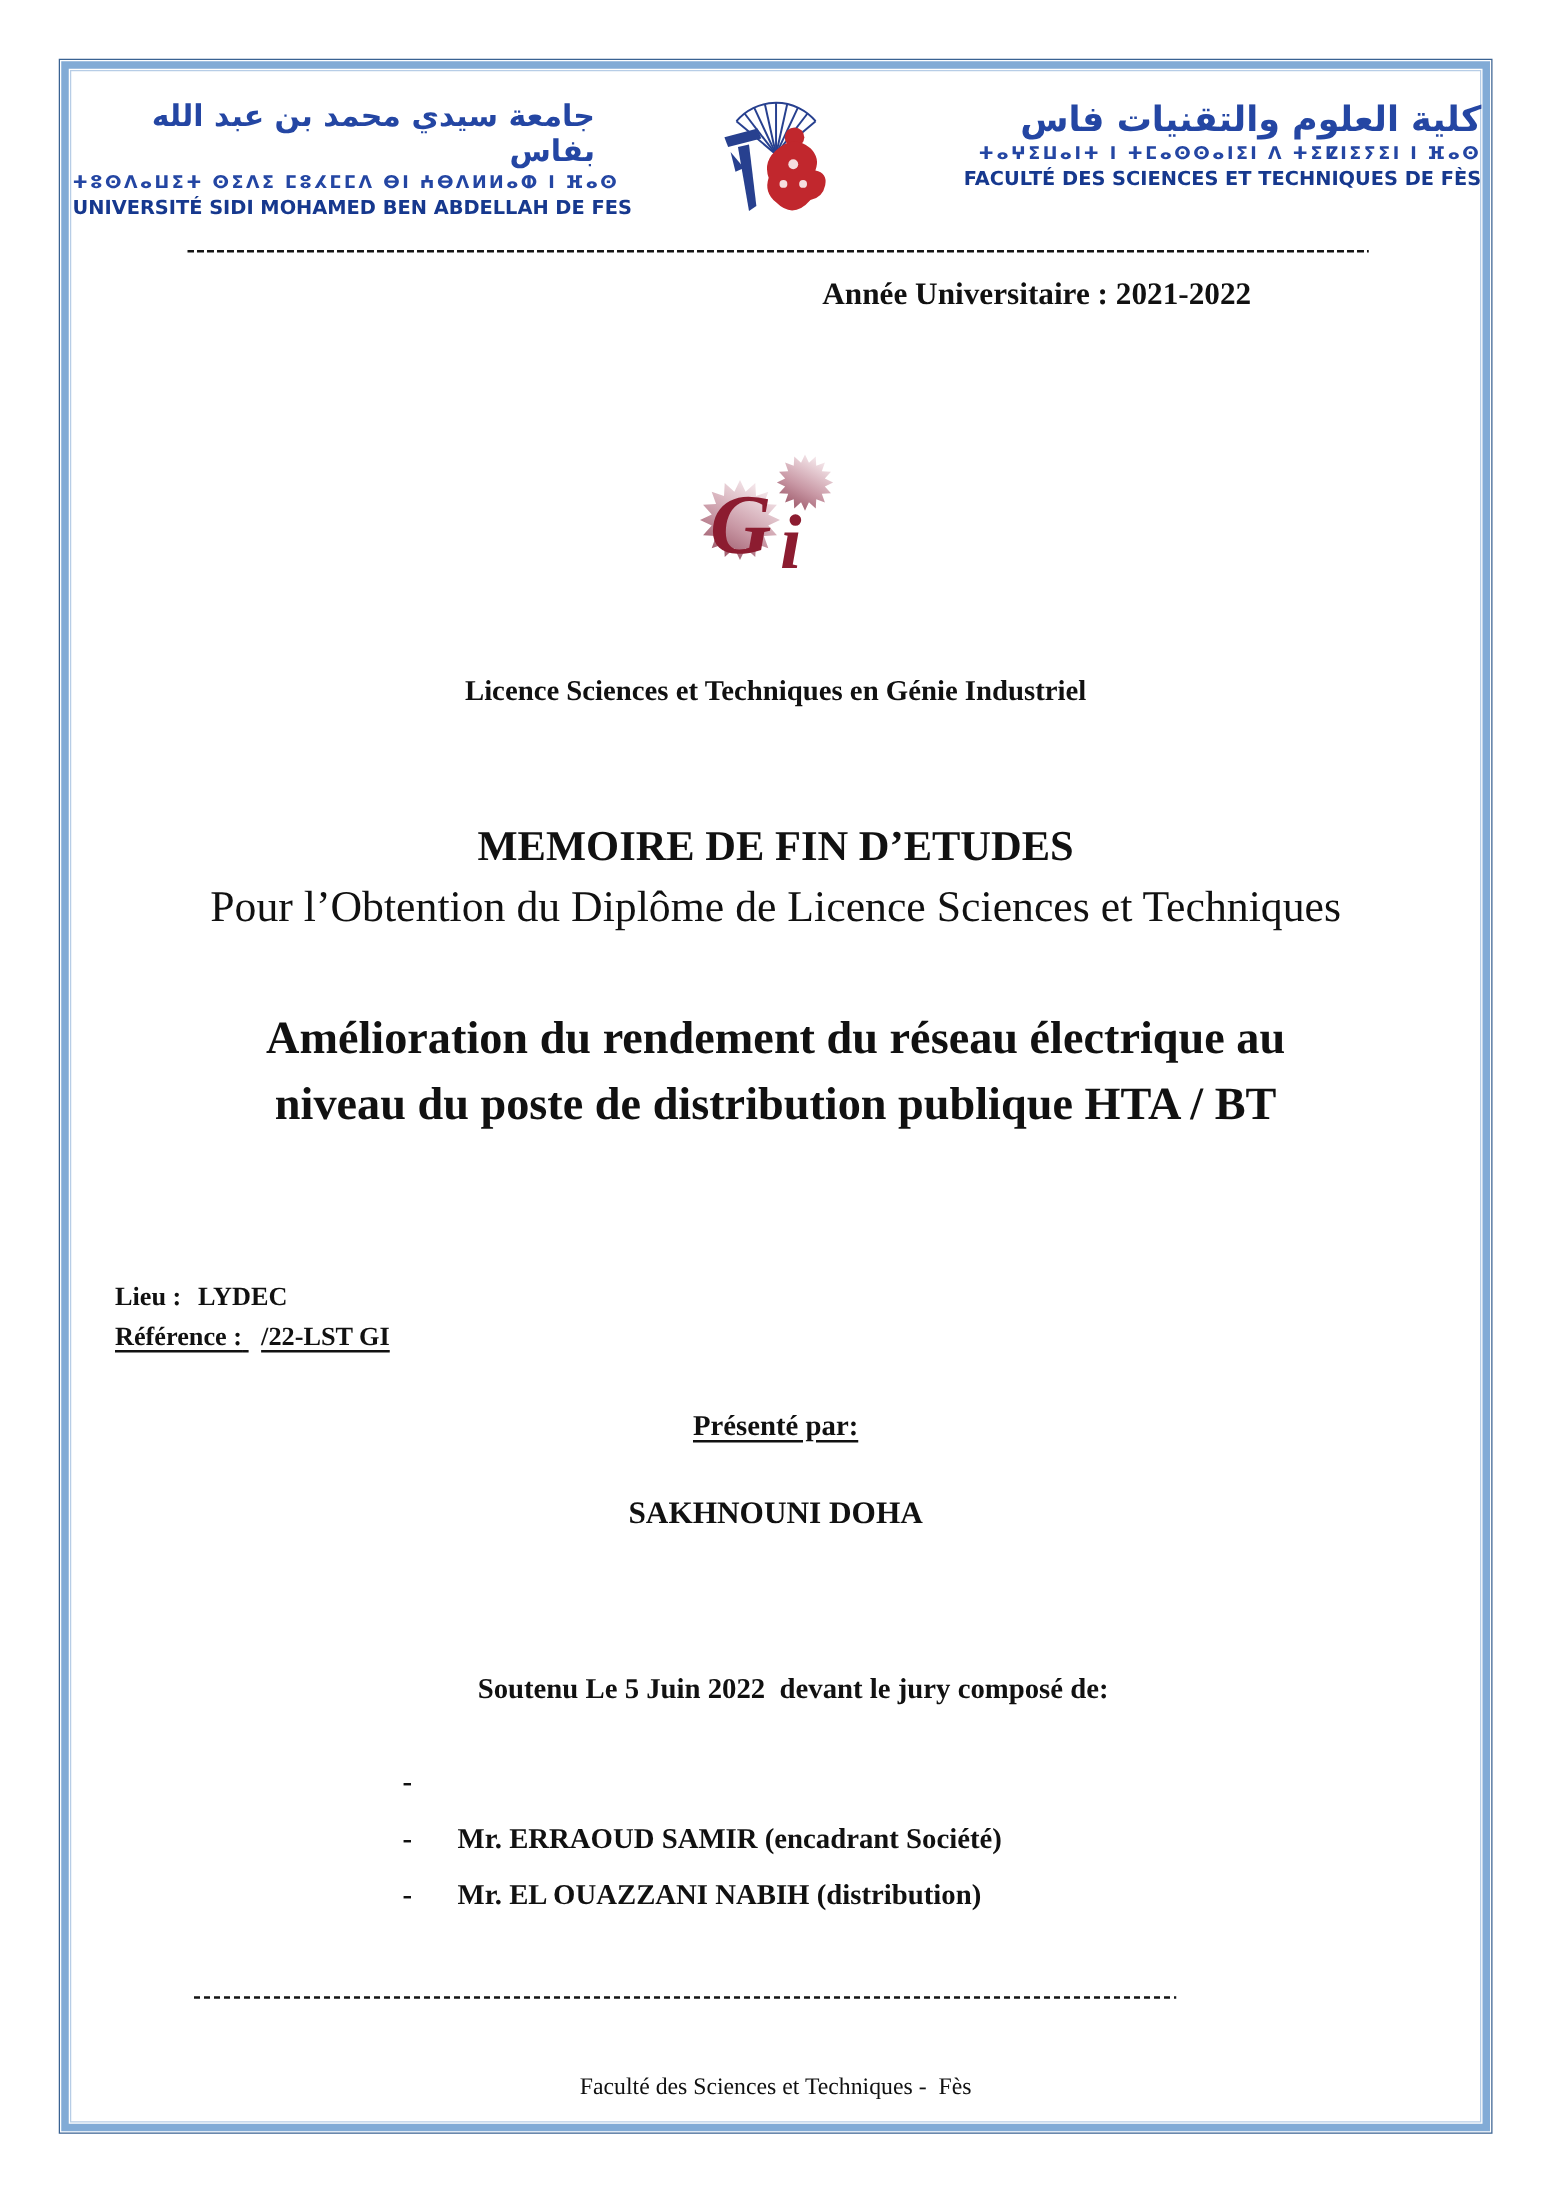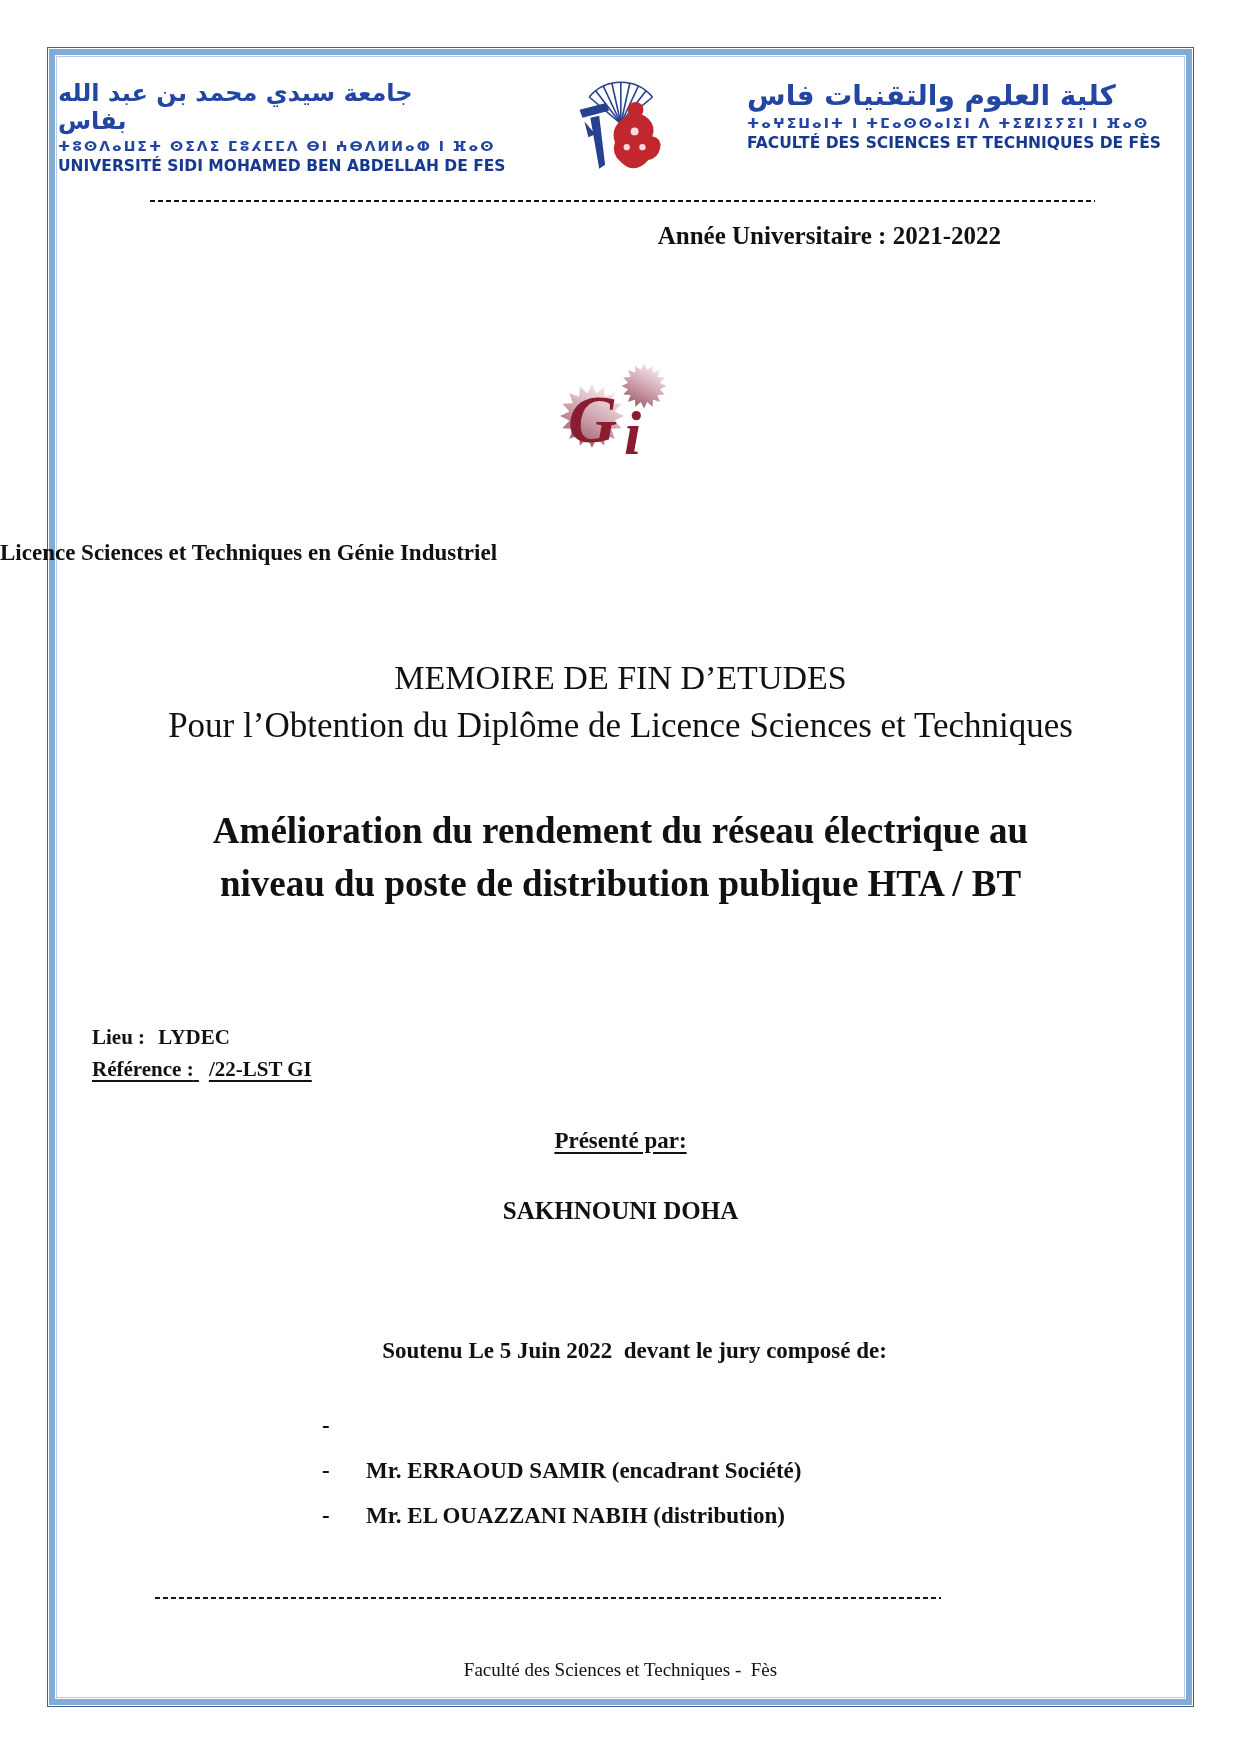--- a/index.html
+++ b/index.html
@@ -7,38 +7,38 @@
     position:relative;width:1241px;height:1754px;background:#ffffff;
     font-family:"Liberation Serif","DejaVu Serif",serif;color:#111;overflow:hidden;
   }
   
   .frame-outer{position:absolute;inset:47px;border:1px solid #3a6292;}
   .frame-thick{position:absolute;inset:1px;border:6px solid #82abd6;}
   .frame-hair{position:absolute;inset:1px;border:1px solid #b7cde6;}
   
   .header{position:absolute;top:74px;left:58px;right:56px;display:flex;align-items:flex-start;justify-content:space-between;
           font-family:"DejaVu Sans","Liberation Sans",sans-serif;}
-  .hdr-block{text-align:left;line-height:1.15;}
+  .hdr-block{text-align:right;line-height:1.15;}
   .hdr-left{width:418px;margin-top:6px;}
   .hdr-right{width:438px;margin-top:6px;}
   .hdr-arabic{color:#2446a3;font-weight:bold;font-size:24px;}
   .hdr-right .hdr-arabic{font-size:28px;}
   .hdr-tifinagh{color:#2446a3;font-weight:bold;font-size:14px;letter-spacing:2px;margin-top:3px;white-space:nowrap;}
   .hdr-french{color:#16388e;font-weight:bold;font-size:15.5px;margin-top:4px;white-space:nowrap;}
   .crest{width:120px;flex:0 0 auto;margin-top:0;}
   
   .dashrule{position:absolute;height:2px;background:repeating-linear-gradient(90deg,#151515 0 5px,transparent 5px 8px);}
   .rule-top{top:200px;left:150px;right:146px;}
   .rule-bottom{top:1597px;left:155px;right:300px;}
   
   .annee{position:absolute;top:222px;right:240px;font-size:25px;font-weight:bold;}
   .gi-logo{position:absolute;top:350px;left:546px;width:128px;height:116px;}
-  .program{position:absolute;top:540px;left:0;right:0;text-align:left;font-size:23px;font-weight:bold;}
+  .program{position:absolute;top:540px;left:0;right:0;text-align:center;font-size:23px;font-weight:bold;}
   .memoire{position:absolute;top:655px;left:0;right:0;text-align:center;line-height:1.38;}
-  .memoire-title{font-size:34px;font-weight:normal;}
+  .memoire-title{font-size:34px;font-weight:bold;}
   .memoire-sub{font-size:35px;font-weight:normal;}
   .thesis{position:absolute;top:805px;left:40px;right:40px;text-align:center;font-size:37px;font-weight:bold;line-height:1.42;}
   .lieu-block{position:absolute;top:1022px;left:92px;font-size:21px;font-weight:bold;line-height:1.5;}
   .underlined{text-decoration:underline;text-decoration-thickness:2px;text-underline-offset:4px;}
   .ref-line .ref-value{margin-left:10px;}
   .presented{position:absolute;top:1128px;left:0;right:0;text-align:center;font-size:23px;font-weight:bold;}
   .names{position:absolute;top:1192px;left:0;right:0;text-align:center;font-size:25px;font-weight:bold;line-height:1.5;}
   .defense{position:absolute;top:1338px;left:0;right:0;text-align:center;font-size:23px;font-weight:bold;white-space:pre-wrap;padding-left:28px;}
   .jury{position:absolute;top:1404px;left:322px;font-size:23px;font-weight:bold;line-height:1.95;}
   .jury-row{display:flex;}

